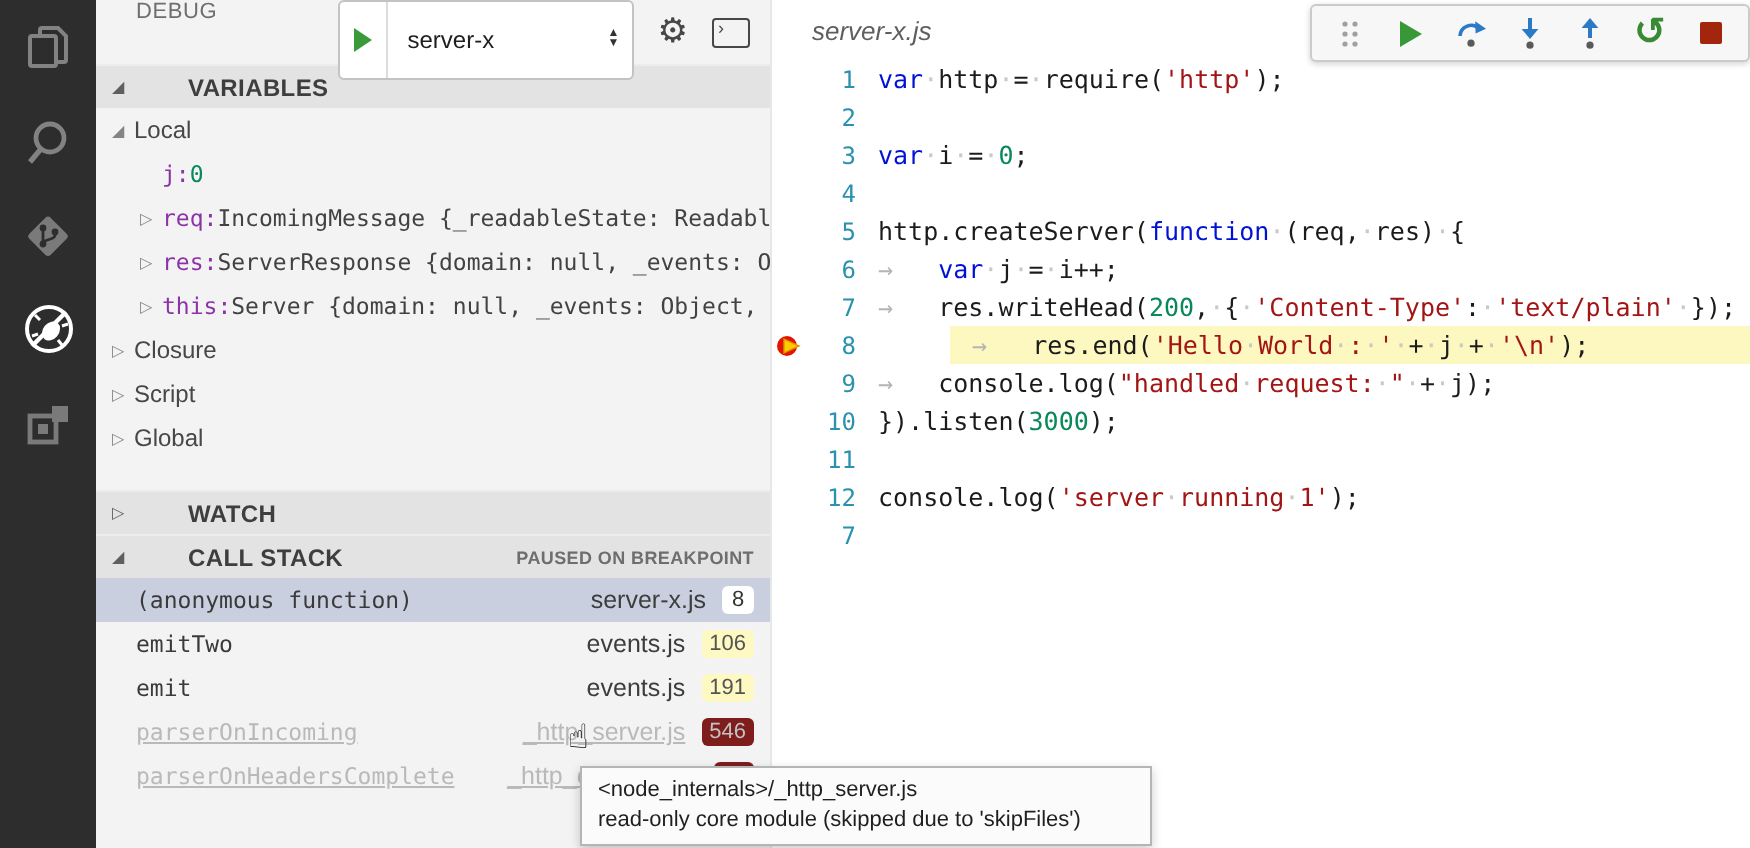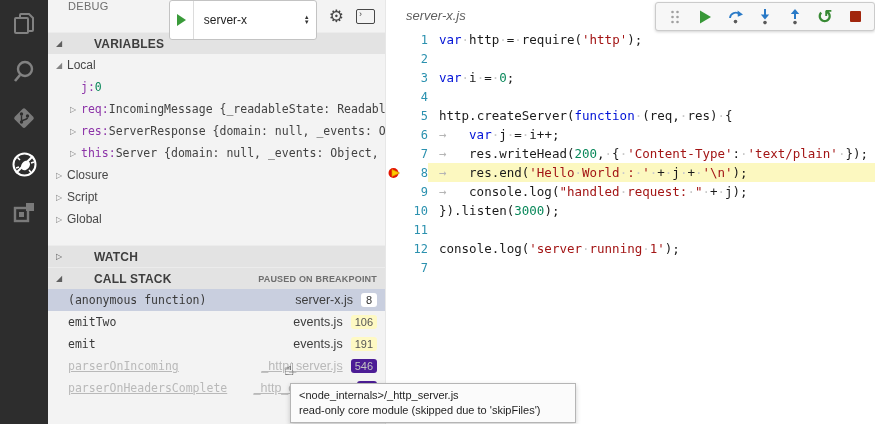--- a/index.html
+++ b/index.html
@@ -42,32 +42,32 @@
   .vval-obj { color:#424242; }
   .vgap { height:15px; }
 
   .csrow { height:22px; display:flex; align-items:center; padding:0 8px 0 20px; cursor:pointer; }
   .csrow.selected { background:#c9cfdf; }
   .csrow .fn { flex:1; font-family:"DejaVu Sans Mono", monospace; font-size:11.5px; color:#3a3a3a; white-space:nowrap; overflow:hidden; }
   .csrow .file { font-size:12.5px; color:#3d3d3d; margin-right:8px; }
   .csrow .badge { min-width:16px; padding:1px 4px; border-radius:3px; background:#fef9c3; font-size:11px; color:#555; text-align:center; }
   .csrow.selected .badge { background:#fff; color:#333; }
   .csrow.dimmed .fn, .csrow.dimmed .file { color:#b9b9b9;text-decoration:underline; }
-  .csrow.dimmed .badge { background:#4c1d95; color:#c2c2c2; }
+  .csrow.dimmed .badge { background:#7f1d1d; color:#c2c2c2; }
 
   
   .editor { position:absolute; left:385px; top:0; width:490px; height:424px; background:#fff; border-left:1px solid #e7e7e7; }
   .editor-title { height:30px; display:flex; align-items:center; padding-left:20px; font-size:13px; font-style:italic; color:#5f5f5f; }
   .code { font-family:"DejaVu Sans Mono", monospace; font-size:12.5px; }
   .cline { height:19px; display:flex; align-items:center; }
   .bp-margin { width:18px; height:19px; flex:0 0 auto; position:relative; cursor:pointer; }
   .bp-margin svg { position:absolute; left:2px; top:4px; }
   .lnum { width:24px; text-align:right; color:#2b91af; flex:0 0 auto; font-size:12px; }
   .lcode { flex:1; padding-left:11px; white-space:pre; height:19px; line-height:19px; }
-  .cline.hl .lcode { background:#fcf8c0; }
+  .cline.hl .lcode { background:#fcf8c0;margin-left:47px; }
   .t-kw { color:#0012d6; }
   .t-pl { color:#1b1b1b; }
   .t-str { color:#a31515; }
   .t-num { color:#09885a; }
   .ws { color:#c9c9c9; }
   .tab-arrow { color:#b5b5b5; display:inline-block; width:4ch; }
 
   
   .dbg-toolbar { position:absolute; top:2px; right:0; height:29px; display:flex; align-items:center; gap:4px; padding:0 6px; background:#f7f7f7; border:1px solid #cbcbcb; border-radius:3px; box-shadow:0 1px 3px rgba(0,0,0,.18); }
   .tb-btn { width:26px; height:24px; display:flex; align-items:center; justify-content:center; cursor:pointer; }

